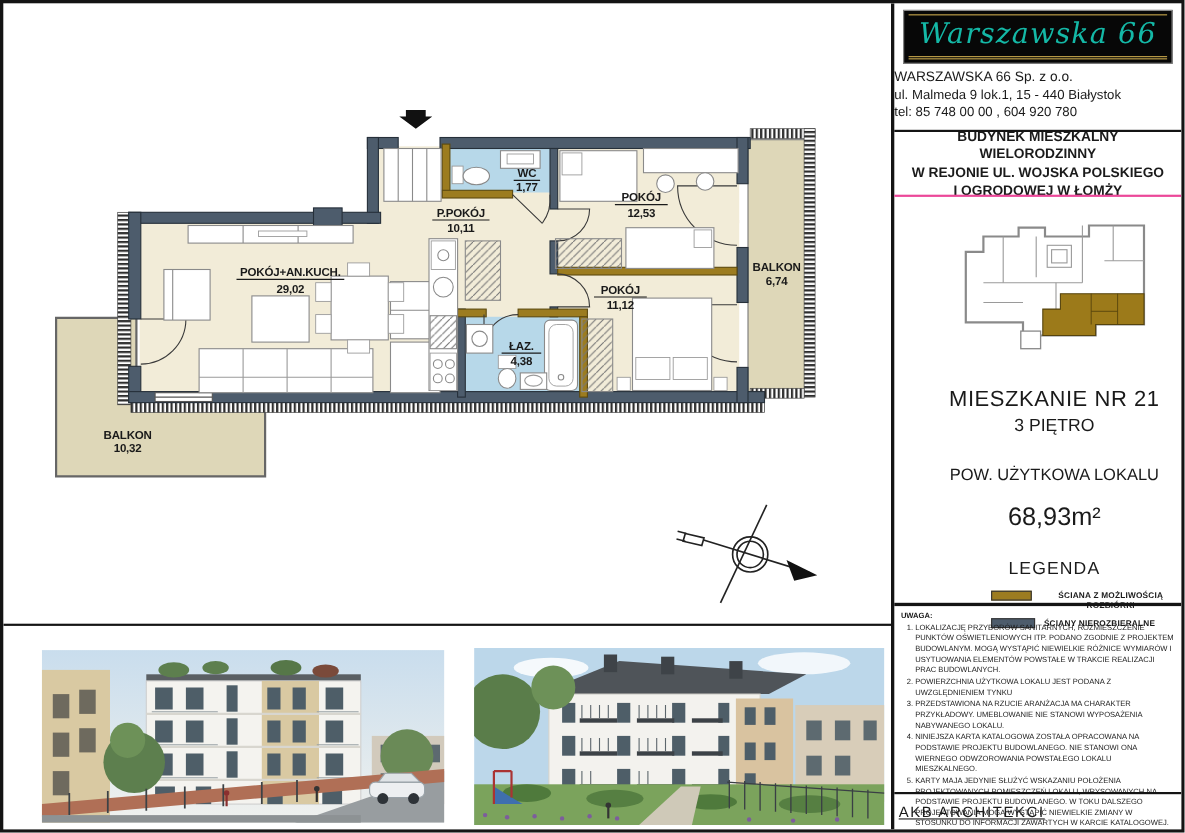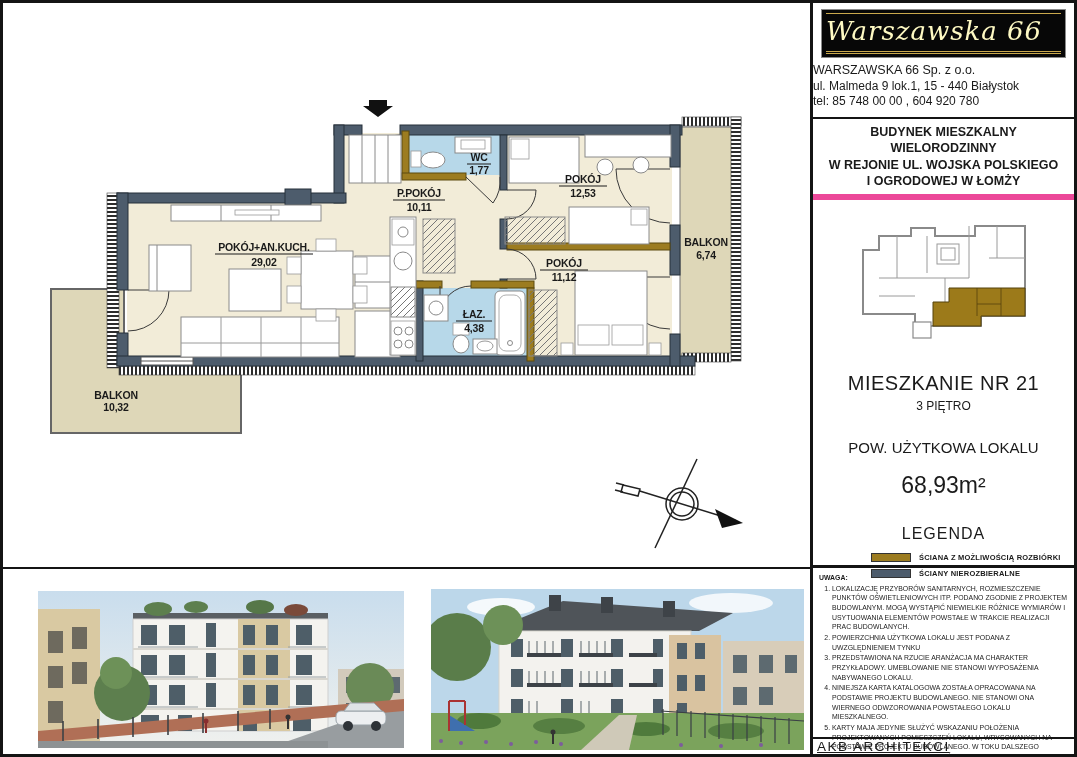--- a/index.html
+++ b/index.html
@@ -6,33 +6,33 @@
   .page{position:relative;width:1077px;height:757px;box-sizing:border-box;
         border:3px solid #141414;background:#fff;
         font-family:"Liberation Sans",sans-serif;color:#1a1a1a;overflow:hidden;}
   .plan-area{position:absolute;left:0;top:0;width:807px;height:566px;border-bottom:2px solid #141414;box-sizing:border-box;}
   .photos-area{position:absolute;left:0;top:568px;width:807px;height:183px;}
   .photo{position:absolute;top:20px;}
   .photo svg{display:block;}
   .sidebar{position:absolute;left:807px;top:0;width:264px;height:751px;border-left:3px solid #141414;box-sizing:border-box;display:flex;flex-direction:column;}
   .sb-block1{height:115px;box-sizing:border-box;padding-top:6px;}
   .logo-box{margin:0 8px;background:#070707;border:1px solid #8a8a8a;padding:3px 4px;}
-  .logo-inner{border-top:1px solid #c9a84c;border-bottom:3px double #c9a84c;text-align:left;
-              font-family:"DejaVu Serif",serif;font-style:italic;font-size:26px;color:#fef9c3;
+  .logo-inner{border-top:1px solid #c9a84c;border-bottom:3px double #c9a84c;text-align:center;
+              font-family:"DejaVu Serif",serif;font-style:italic;font-size:26px;color:#14b8a6;
               padding:2px 0 5px 0;letter-spacing:1px;}
   .company{margin-top:5px;line-height:1.25;}
   .company .c1{font-size:12.5px;}
   .company .c2,.company .c3{font-size:12px;}
-  .sb-block2{height:77px;border-top:2px solid #141414;box-sizing:border-box;
+  .sb-block2{height:59px;border-top:2px solid #141414;box-sizing:border-box;
              display:flex;flex-direction:column;justify-content:center;text-align:center;
              font-weight:bold;font-size:12.5px;line-height:1.3;}
-  .sb-block3{height:371px;border-top:6px solid #ec4899;box-sizing:border-box;text-align:center;}
+  .sb-block3{height:371px;border-top:2px solid #ec4899;box-sizing:border-box;text-align:center;padding-left:30px;}
   .keyplan{margin-top:18px;}
   .apt-title{font-size:20px;letter-spacing:.5px;margin-top:10px;}
-  .apt-floor{font-size:12px;margin-top:4px;text-align:center;}
+  .apt-floor{font-size:16px;margin-top:4px;text-align:center;}
   .area-label{font-size:15px;margin-top:26px;}
   .area-value{font-size:23px;margin-top:16px;}
   .legend-title{font-size:16px;letter-spacing:1px;margin-top:26px;}
   .legend-items{margin-top:10px;display:flex;flex-direction:column;gap:7px;align-items:flex-start;padding-left:58px;}
   .legend-item{display:flex;align-items:flex-start;gap:8px;}
   .sw{width:40px;height:9px;border:1px solid #333;box-sizing:border-box;}
   .sw-gold{background:#9c7c20;}
   .sw-dark{background:#4d5c6c;}
   .legend-label{font-size:7.5px;font-weight:bold;letter-spacing:.2px;}
   .sb-notes{height:172px;border-top:3px solid #141414;box-sizing:border-box;padding:5px 6px 0 6px;

